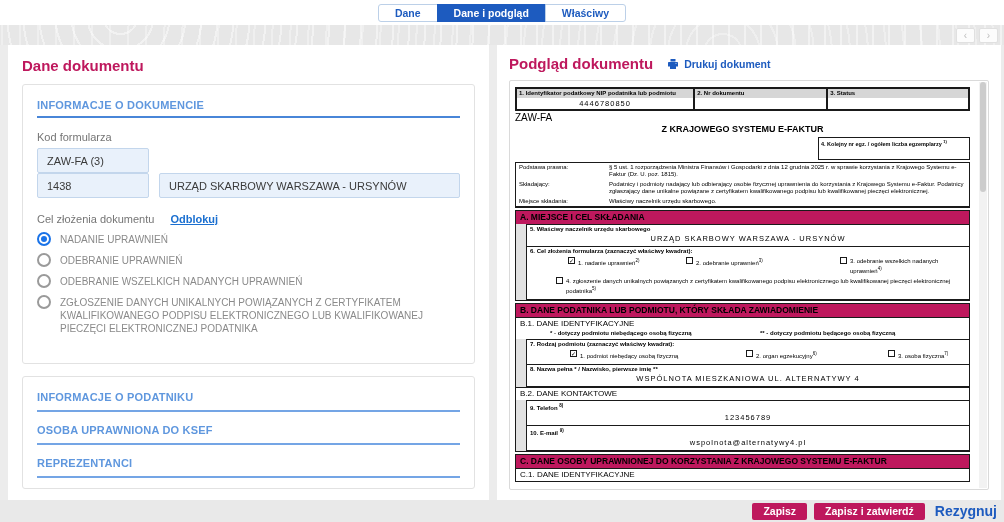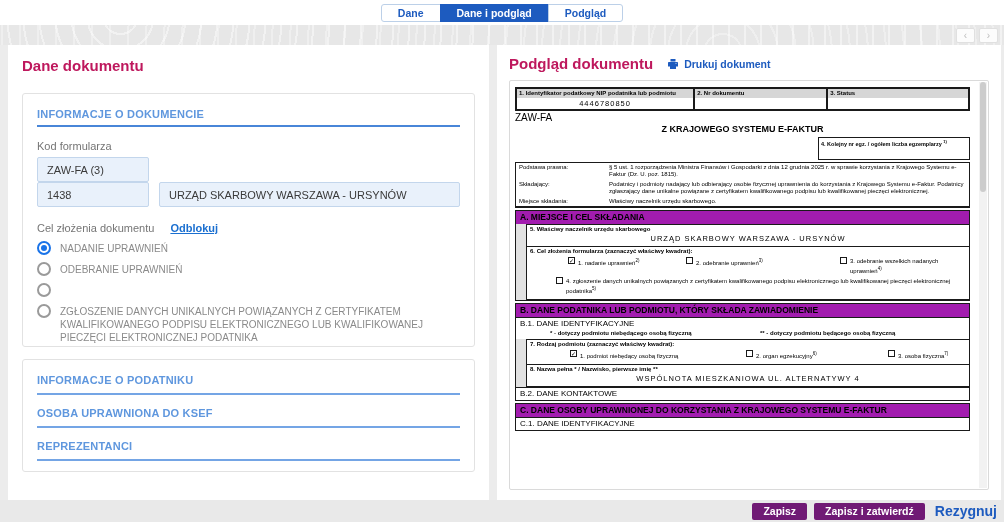--- a/index.html
+++ b/index.html
@@ -22,21 +22,21 @@
   .navs{position:absolute;top:3px;right:6px;display:flex;gap:4px}
   .navbtn{width:19px;height:15px;background:#fcfcfc;border:1px solid #e0e0e0;border-radius:2px;color:#bdbdbd;font-size:10px;line-height:13px;text-align:center;cursor:pointer;font-family:inherit}
 
   
   .main{position:absolute;top:45px;left:8px;right:3px;bottom:22px;display:flex;gap:8px}
   .panel{background:#fff}
   .panel.left{width:481px;flex:0 0 481px;padding:12px 14px;overflow:hidden}
   .panel.right{flex:1;padding:10px 12px;display:flex;flex-direction:column;overflow:hidden}
   h2{font-size:15px;color:#be185d}
 
-  .card{border:1px solid #e2e2e2;border-radius:3px;margin-top:19px;padding:14px 14px 2px}
+  .card{border:1px solid #e2e2e2;border-radius:3px;margin-top:10px;padding:14px 14px 28px}
   .shead{font-size:11px;font-weight:bold;color:#5f97de;padding-bottom:5px;border-bottom:2px solid #4886d8;letter-spacing:.2px;cursor:pointer}
   .lbl{font-size:11px;color:#757575;margin:13px 0 5px}
   .inp{height:25px;background:#e9f1fb;border:1px solid #c3d6ec;border-radius:2px;font-size:11px;color:#3a3a3a;padding:0 9px;font-family:inherit}
   .inp.small{width:112px}
   .office-row{display:flex;gap:10px}
   .office-row .inp.grow{flex:1;min-width:0}
   .prow{display:flex;gap:16px;margin-top:15px;font-size:11px;color:#757575;align-items:center}
   .link{color:#1a6fd0;font-weight:bold;text-decoration:underline;cursor:pointer;font-size:11px}
   .rrow{display:flex;align-items:flex-start;gap:9px;margin-top:7px;cursor:pointer}
   .rad{width:14px;height:14px;border:2px solid #9a9a9a;border-radius:50%;flex:0 0 14px;position:relative;margin-top:0;background:#fff}
@@ -64,52 +64,52 @@
   .zcode{font-size:10px;font-weight:normal;margin-top:2px;line-height:10px}
   .ztitle{text-align:center;font-weight:bold;font-size:9px;line-height:11px;margin-top:1px}
   .zcopy{width:152px;margin-left:auto;border:1px solid #1a1a1a;margin-top:2px}
   .zcopylab{font-size:5.5px;font-weight:bold;padding:1px 2px;line-height:6px}
   .zcopylab sup{font-size:4px}
   .zcopyempty{height:11px;background:#fff}
   .zlegal{border:1px solid #1a1a1a;border-bottom:2px solid #1a1a1a;margin-top:2px}
   .zlrow{display:flex;font-size:6px;line-height:7.5px;padding:1px 0}
   .zllab{flex:0 0 90px;padding:0 3px}
   .zltext{flex:1;padding:0 3px}
-  .zsec{background:#a21caf;border:1px solid #1a1a1a;font-size:8.5px;font-weight:bold;padding:2px 4px;margin-top:2px;line-height:9px}
+  .zsec{background:#be185d;border:1px solid #1a1a1a;font-size:8.5px;font-weight:bold;padding:2px 4px;margin-top:2px;line-height:9px}
   .zsub{border:1px solid #1a1a1a;margin-top:-1px;background:#fff;padding:1px 4px}
   .zsubt{font-size:8px;line-height:10px}
   .zlegend{display:flex;font-size:6px;font-weight:bold;line-height:8px;padding-bottom:1px}
   .zlegend .lg1{flex:0 0 210px;margin-left:30px}
   .zind{border-left:1px solid #1a1a1a;border-bottom:1px solid #1a1a1a;background:#e2e2e2;padding-left:10px;margin-top:-1px}
   .zf{border:1px solid #1a1a1a;margin-top:-1px;background:#fff;padding:1px 3px 2px;position:relative}
   .zflab{font-size:6px;font-weight:bold;line-height:7px}
   .zflab sup,.zcklab sup{font-size:4.5px}
   .zfval{text-align:center;font-size:7.5px;letter-spacing:1px;line-height:9px;padding:1px 0}
   .zcks{display:flex;align-items:flex-start;margin:2px 0 2px}
   .zcki{display:flex;align-items:flex-start;gap:3px}
   .zck{width:7px;height:7px;border:1px solid #1a1a1a;flex:0 0 7px;font-size:6px;line-height:6px;text-align:center;background:#fff}
   .zck.checked::before{content:"✓"}
   .zcklab{font-size:6px;line-height:8px}
   .ga{padding-left:38px}.ga .w1{flex:0 0 118px}.ga .w2{flex:0 0 154px}.ga .w3{flex:1}
   .row2{padding-left:26px;margin-top:0}
   .gb{padding-left:40px}.gb .w1{flex:0 0 176px}.gb .w2{flex:0 0 142px}.gb .w3{flex:1}
 
   
   .footer{position:absolute;left:0;right:0;bottom:0;height:22px;background:#e9e9e9;display:flex;align-items:center;justify-content:flex-end;gap:7px;padding:0 7px}
-  .btn{height:17px;padding:0 11px;background:#701a75;color:#fff;font-size:10.5px;font-weight:bold;border:none;border-radius:2px;cursor:pointer;font-family:inherit}
+  .btn{height:17px;padding:0 11px;background:#be185d;color:#fff;font-size:10.5px;font-weight:bold;border:none;border-radius:2px;cursor:pointer;font-family:inherit}
   .cancel{font-size:14px;font-weight:bold;color:#1d5bbf;cursor:pointer;margin-left:3px}
 </style>
 </head>
 <body>
 
 <div class="topbar">
   <div class="tabs">
     <button class="tab">Dane</button>
     <button class="tab active">Dane i podgląd</button>
-    <button class="tab">Podgląd</button>
+    <button class="tab">Właściwy</button>
   </div>
 </div>
 
 <div class="band">
   <div class="navs">
     <button class="navbtn"><span>‹</span></button>
     <button class="navbtn"><span>›</span></button>
   </div>
 </div>
 
@@ -137,20 +137,21 @@
       <div class="rrow">
         <span class="rad checked"></span>
         <span class="rlab">NADANIE UPRAWNIEŃ</span>
       </div>
       <div class="rrow">
         <span class="rad"></span>
         <span class="rlab">ODEBRANIE UPRAWNIEŃ</span>
       </div>
       <div class="rrow">
         <span class="rad"></span>
+        <span class="rlab">ODEBRANIE WSZELKICH NADANYCH UPRAWNIEŃ</span>
       </div>
       <div class="rrow">
         <span class="rad"></span>
         <span class="rlab">ZGŁOSZENIE DANYCH UNIKALNYCH POWIĄZANYCH Z CERTYFIKATEM KWALIFIKOWANEGO PODPISU ELEKTRONICZNEGO LUB KWALIFIKOWANEJ PIECZĘCI ELEKTRONICZNEJ PODATNIKA</span>
       </div>
     </div>
 
     <div class="card links">
       <div class="lrow">INFORMACJE O PODATNIKU</div>
       <div class="lrow">OSOBA UPRAWNIONA DO KSEF</div>
@@ -270,20 +271,30 @@
             </div>
           </div>
           <div class="zf">
             <div class="zflab">8. Nazwa pełna * / Nazwisko, pierwsze imię **</div>
             <div class="zfval">WSPÓLNOTA MIESZKANIOWA UL. ALTERNATYWY 4</div>
           </div>
         </div>
         <div class="zsub">
           <div class="zsubt">B.2. DANE KONTAKTOWE</div>
         </div>
+        <div class="zind">
+          <div class="zf">
+            <div class="zflab"><span>9. Telefon</span> <sup>8)</sup></div>
+            <div class="zfval">123456789</div>
+          </div>
+          <div class="zf">
+            <div class="zflab"><span>10. E-mail</span> <sup>9)</sup></div>
+            <div class="zfval">wspolnota@alternatywy4.pl</div>
+          </div>
+        </div>
 
         <div class="zsec">C. DANE OSOBY UPRAWNIONEJ DO KORZYSTANIA Z KRAJOWEGO SYSTEMU E-FAKTUR</div>
         <div class="zsub">
           <div class="zsubt">C.1. DANE IDENTYFIKACYJNE</div>
         </div>
 
       </div>
       <div class="sbar">
           <div class="sthumb"></div>
         </div>

